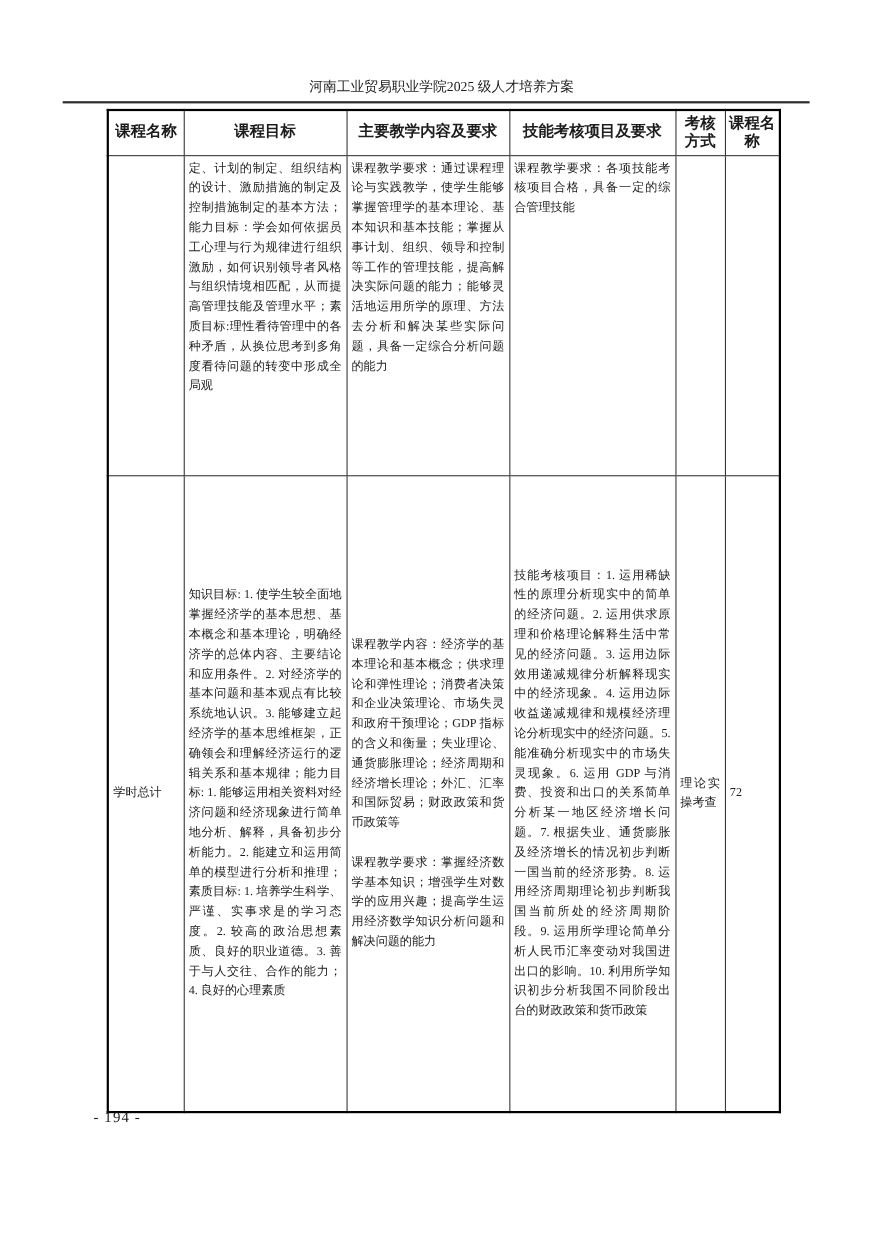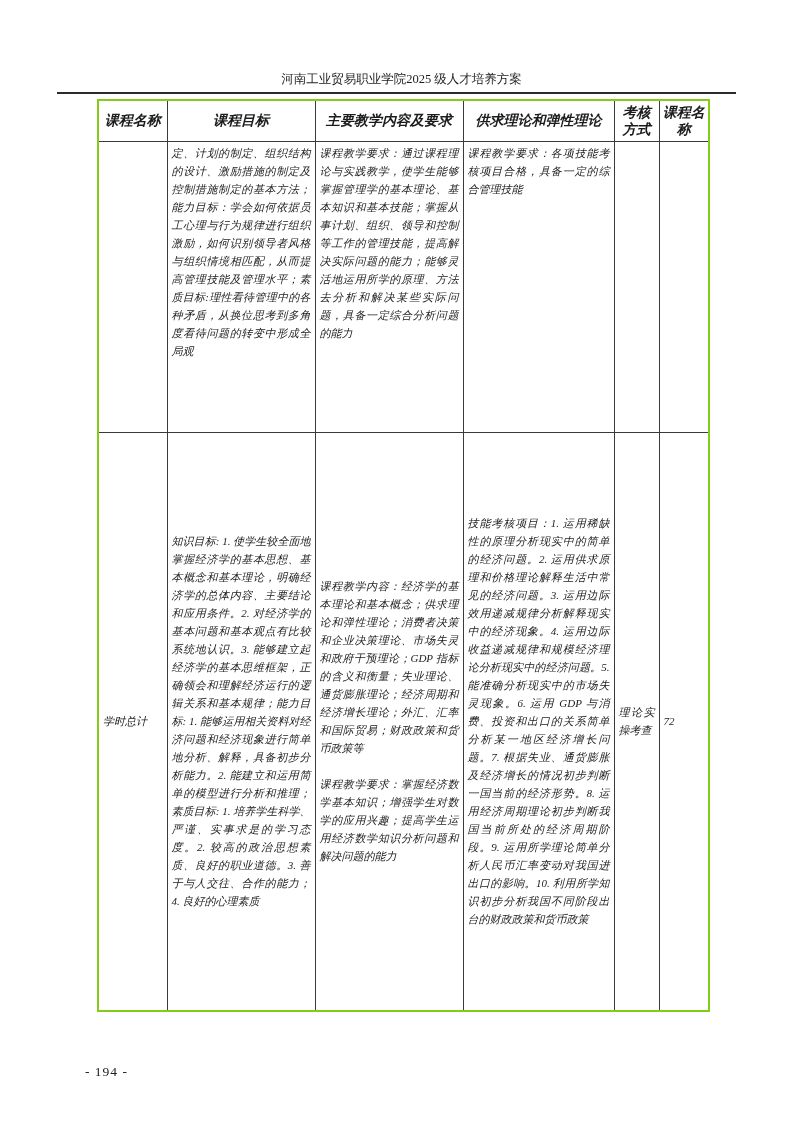--- a/index.html
+++ b/index.html
@@ -22,22 +22,21 @@
     left:57px;top:92px;
     width:679px;height:2px;
     background:#2b2b2b;
   }
   table.course-table{
     position:absolute;
     left:97px;top:99px;
     width:611px;
     border-collapse:collapse;
     table-layout:fixed;
-    border:2px solid #84cc16;
-    font-style:italic;
+    border:2px solid #000000;
   }
   table.course-table th,
   table.course-table td{
     border:1px solid #3a3a3a;
     padding:2px 4px;
     box-sizing:border-box;
   }
   table.course-table th{
     font-size:14px;
     font-weight:bold;
@@ -57,21 +56,21 @@
   tr.row-1{height:291px;}
   tr.row-2{height:579px;}
   .va-top{vertical-align:top;}
   .va-mid{vertical-align:middle;}
   .pt{padding-top:14px;margin-top:32px;}
   .center{text-align:center;margin-left:20px;}
   td.cell-teaching p{margin:0;}
   td.cell-teaching p.part1{margin-bottom:18px;}
   .page-footer{
     position:absolute;
-    left:85px;top:1064px;
+    left:85px;top:1008px;
     font-size:13.5px;
     letter-spacing:1px;
   }
 </style>
 </head>
 <body>
 
 <div class="page-header">
   <span>河南工业贸易职业学院</span>
   <span>2025 级人才培养方案</span>
@@ -86,21 +85,21 @@
     <col style="width:148px">
     <col style="width:151px">
     <col style="width:45px">
     <col style="width:50px">
   </colgroup>
   <thead>
     <tr>
       <th>课程名称</th>
       <th>课程目标</th>
       <th>主要教学内容及要求</th>
-      <th>供求理论和弹性理论</th>
+      <th>技能考核项目及要求</th>
       <th>考核方式</th>
       <th>课程名称</th>
     </tr>
   </thead>
   <tbody>
     <tr class="row-1">
       <td class="va-top"></td>
       <td class="va-top">定、计划的制定、组织结构的设计、激励措施的制定及控制措施制定的基本方法；能力目标：学会如何依据员工心理与行为规律进行组织激励，如何识别领导者风格与组织情境相匹配，从而提高管理技能及管理水平；素质目标:理性看待管理中的各种矛盾，从换位思考到多角度看待问题的转变中形成全局观</td>
       <td class="va-top pt">课程教学要求：通过课程理论与实践教学，使学生能够掌握管理学的基本理论、基本知识和基本技能；掌握从事计划、组织、领导和控制等工作的管理技能，提高解决实际问题的能力；能够灵活地运用所学的原理、方法去分析和解决某些实际问题，具备一定综合分析问题的能力</td>
       <td class="va-top pt">课程教学要求：各项技能考核项目合格，具备一定的综合管理技能</td>

